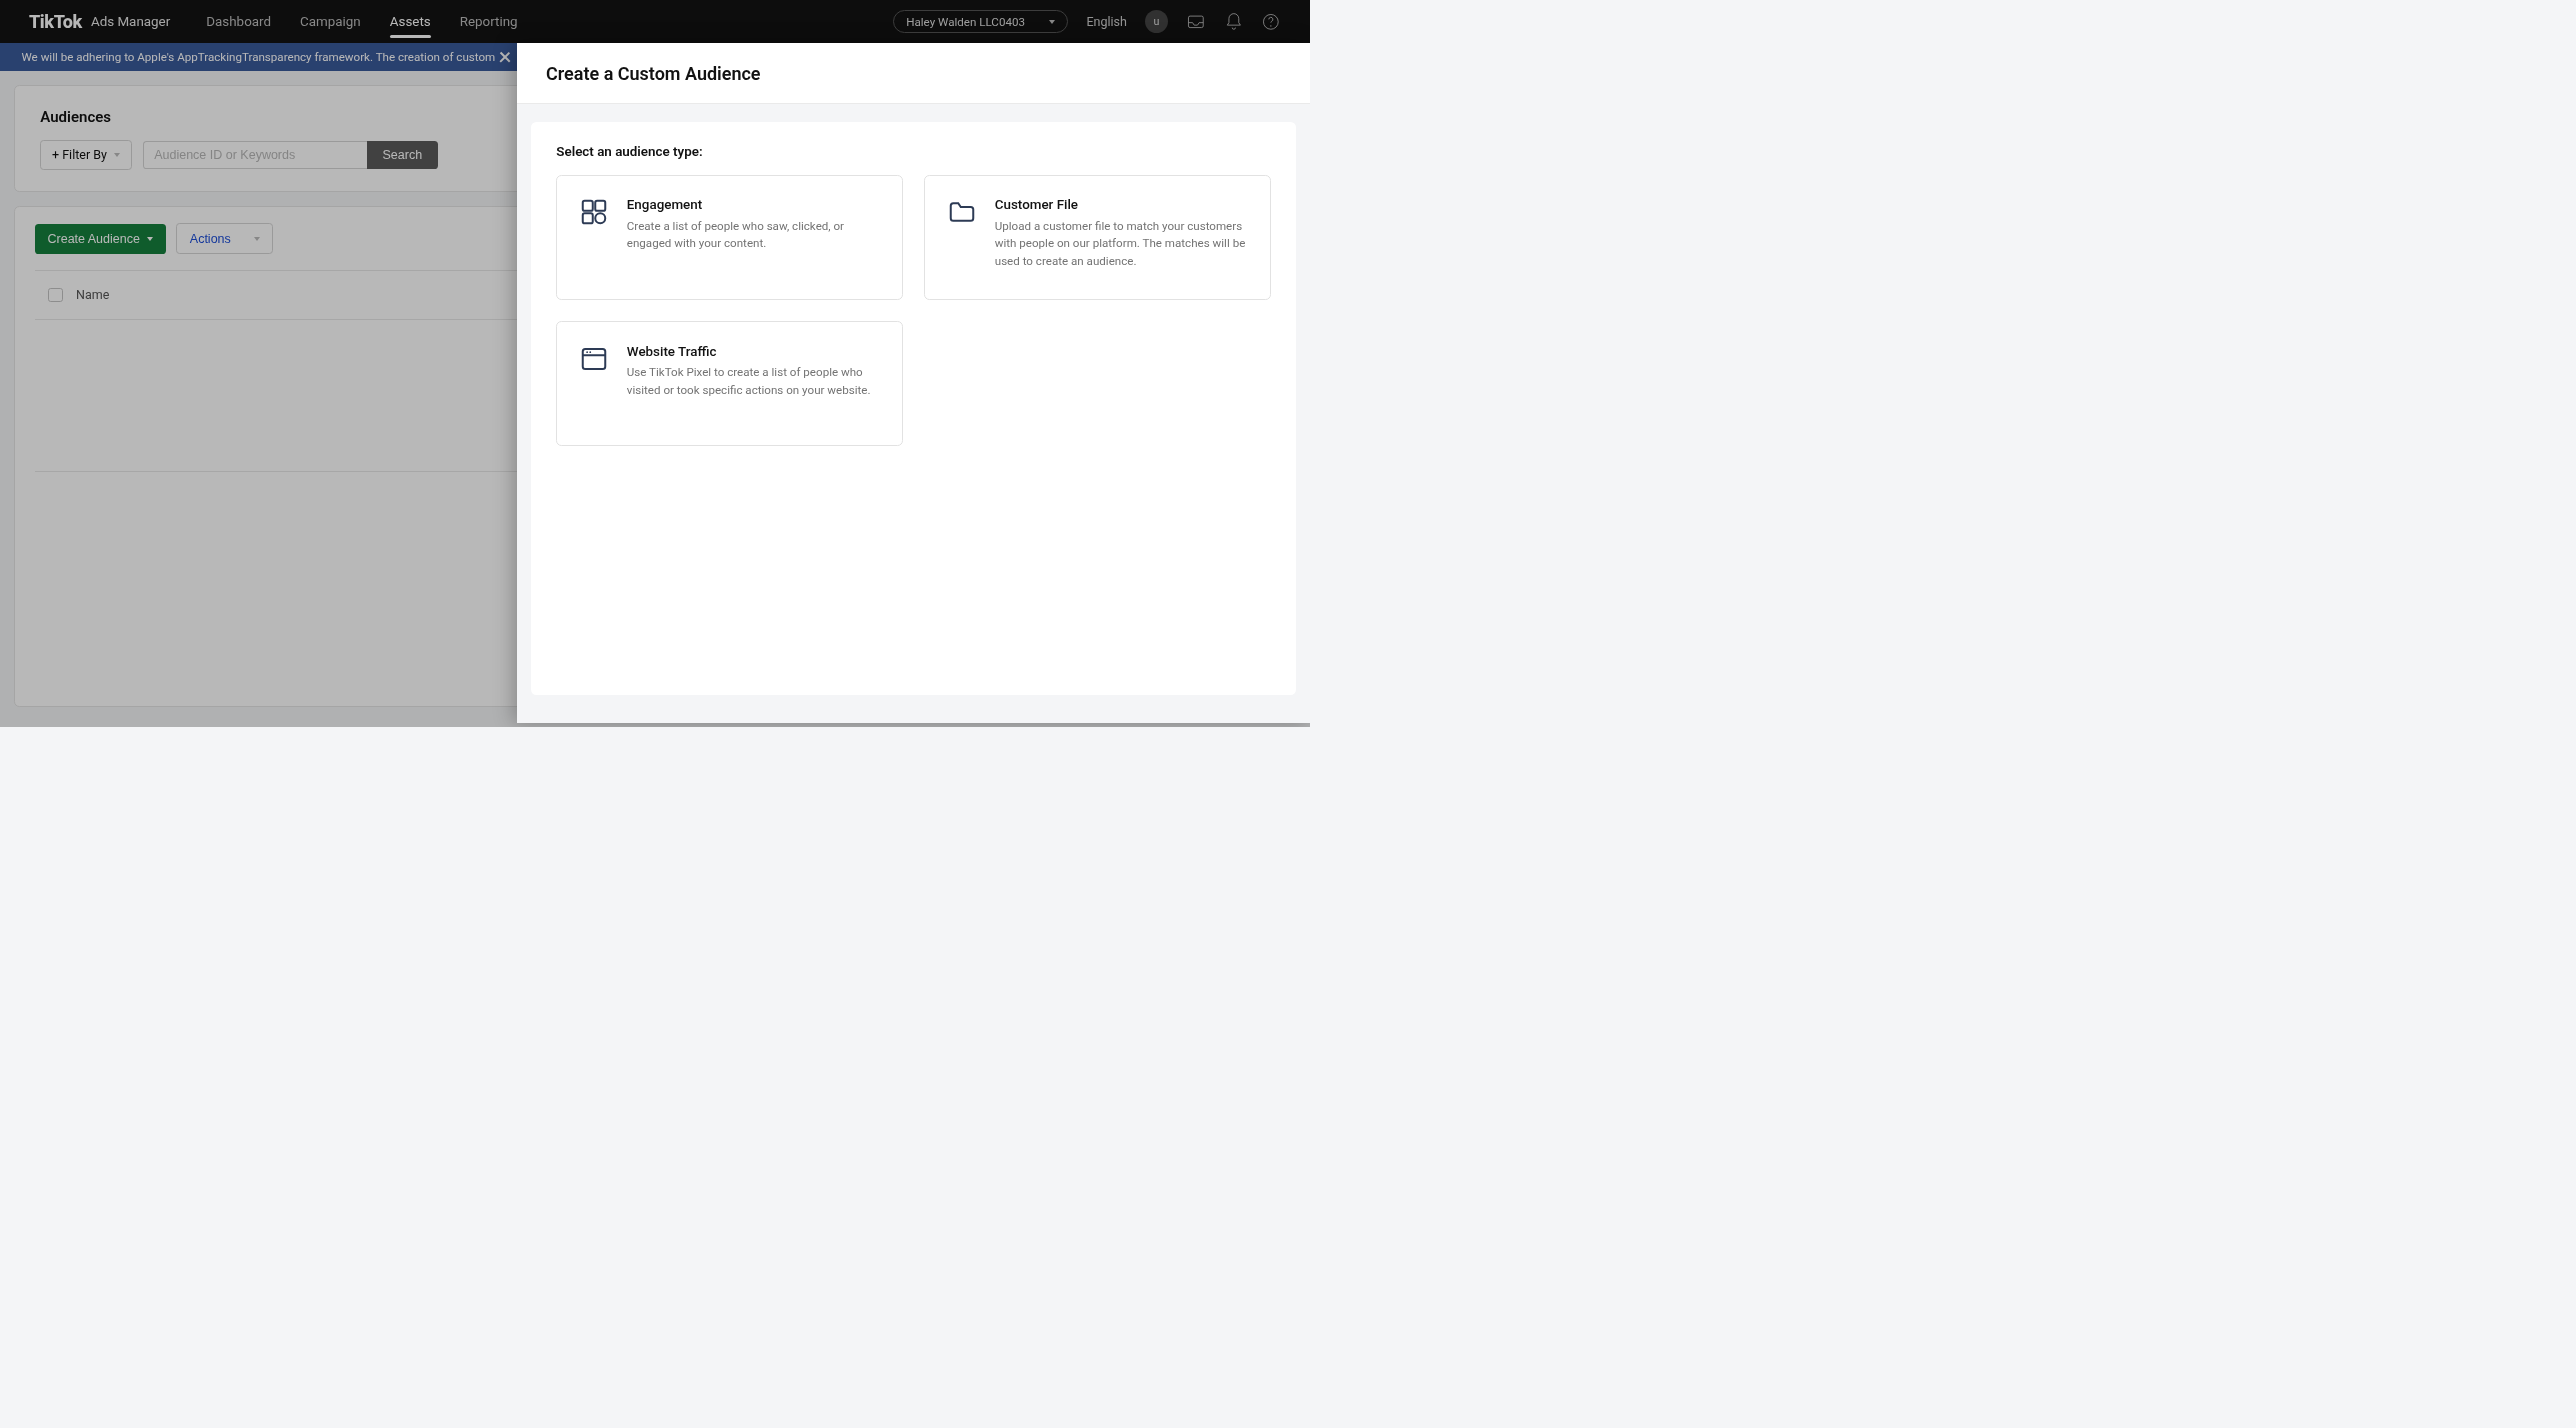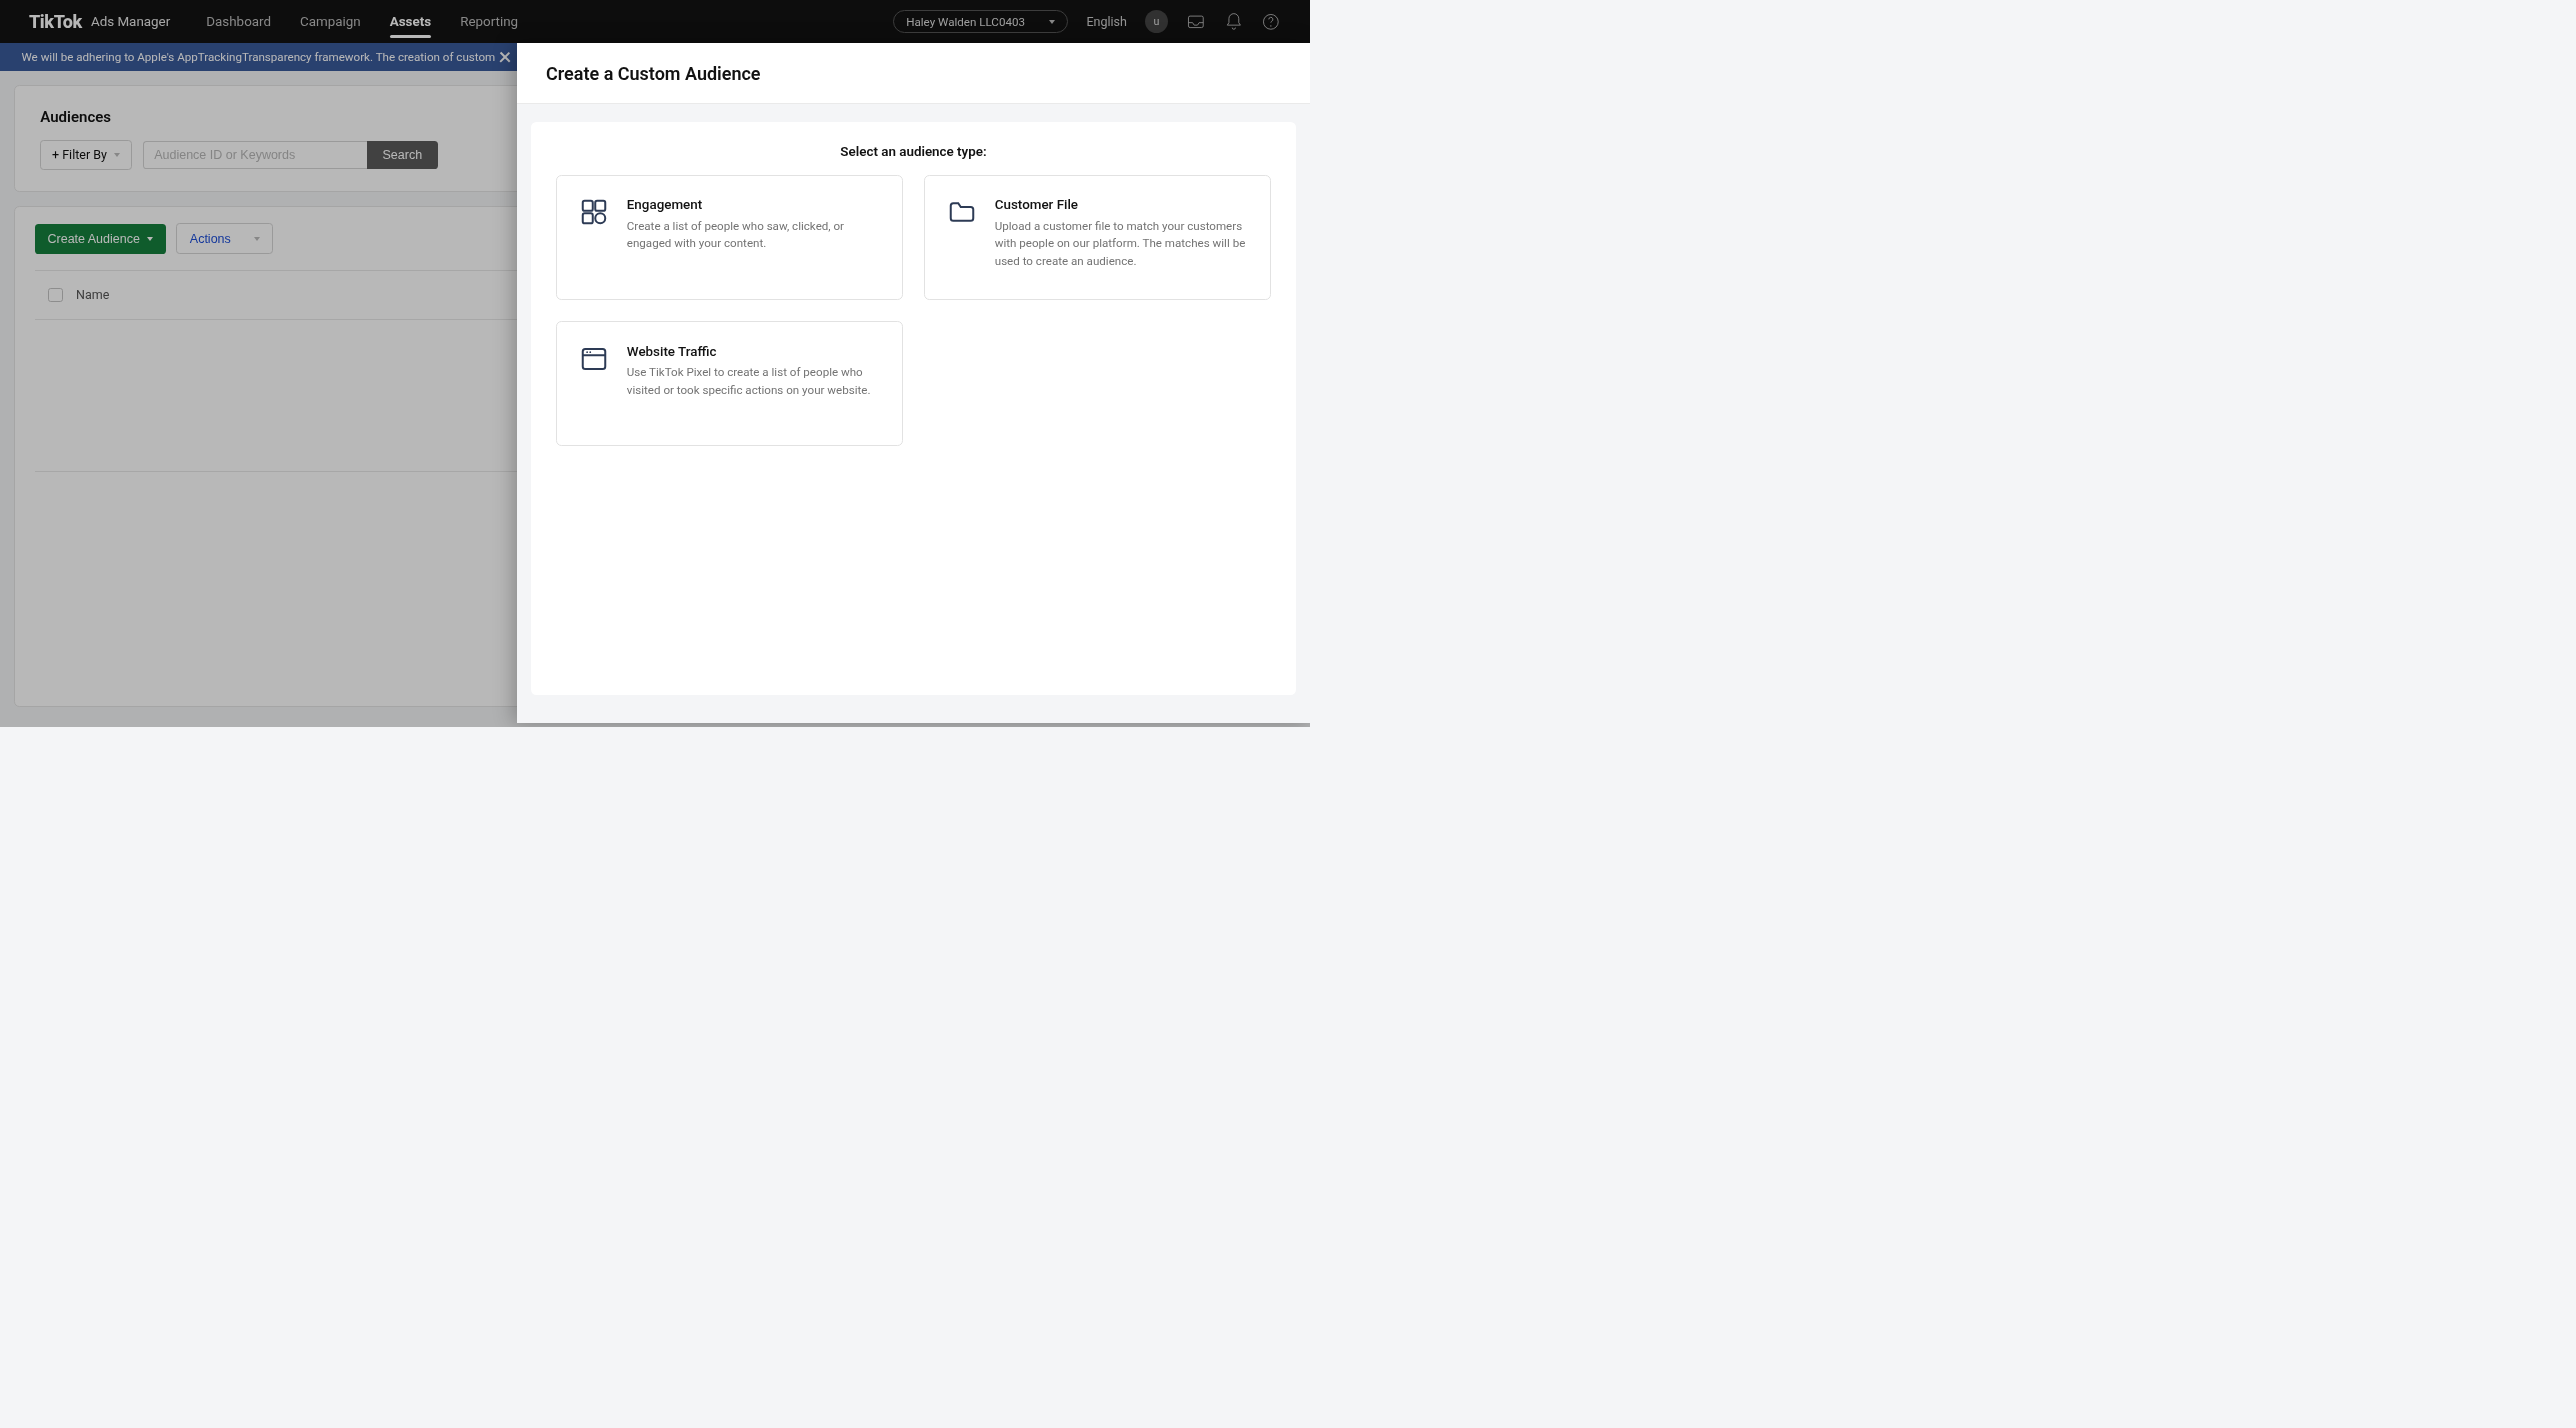--- a/index.html
+++ b/index.html
@@ -45,21 +45,21 @@
     font-size: 13.4px;
     color: #bdbdbd;
     height: 100%;
     display: flex;
     align-items: center;
     cursor: pointer;
     position: relative;
   }
   .nav-item.active {
     color: #fff;
-    font-weight: 700;
+    font-weight: 400;
   }
   .nav-item.active::after {
     content: "";
     position: absolute;
     bottom: 5.4px;
     left: 0;
     right: 0;
     height: 2.7px;
     background: #fff;
     border-radius: 1.8px;
@@ -253,21 +253,20 @@
   .panel-card {
     background: #fff;
     border-radius: 5.4px;
     padding: 21.5px 25px 36px 25px;
     min-height: 573px;
   }
   .panel-sub {
     font-size: 13.4px;
     font-weight: 600;
     margin-bottom: 16px;
-    text-align: center;
   }
   .grid {
     display: grid;
     grid-template-columns: 1fr 1fr;
     gap: 21.5px;
   }
   .opt {
     border: 0.9px solid #e2e2e2;
     border-radius: 5.4px;
     padding: 21.5px 21.5px;

